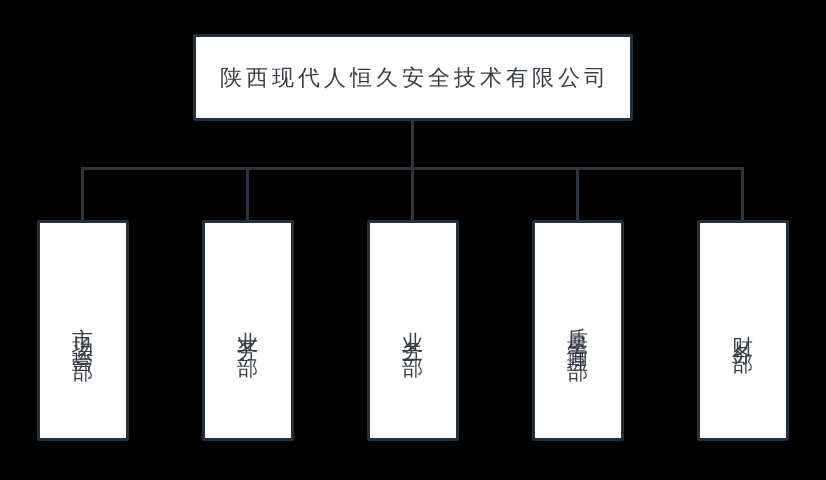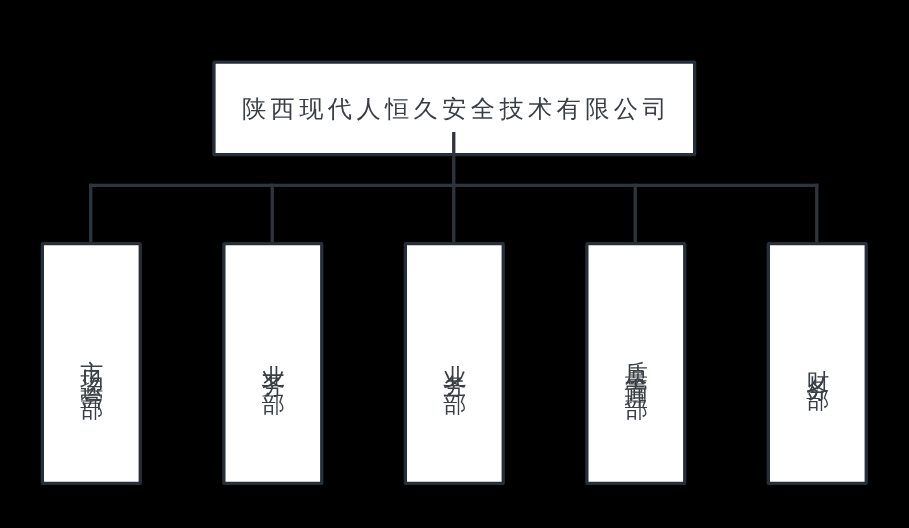--- a/index.html
+++ b/index.html
@@ -23,21 +23,20 @@
     box-sizing: border-box;
     display: flex;
     align-items: center;
     justify-content: center;
   }
   .root-node {
     left: 193px;
     top: 34px;
     width: 440px;
     height: 87px;
-    margin-top: 21px;
   }
   .root-label {
     color: #3a3f45;
     font-size: 22px;
     letter-spacing: 4px;
     text-indent: 4px;
     white-space: nowrap;
     font-weight: 400;
   }
   .dept-node {

